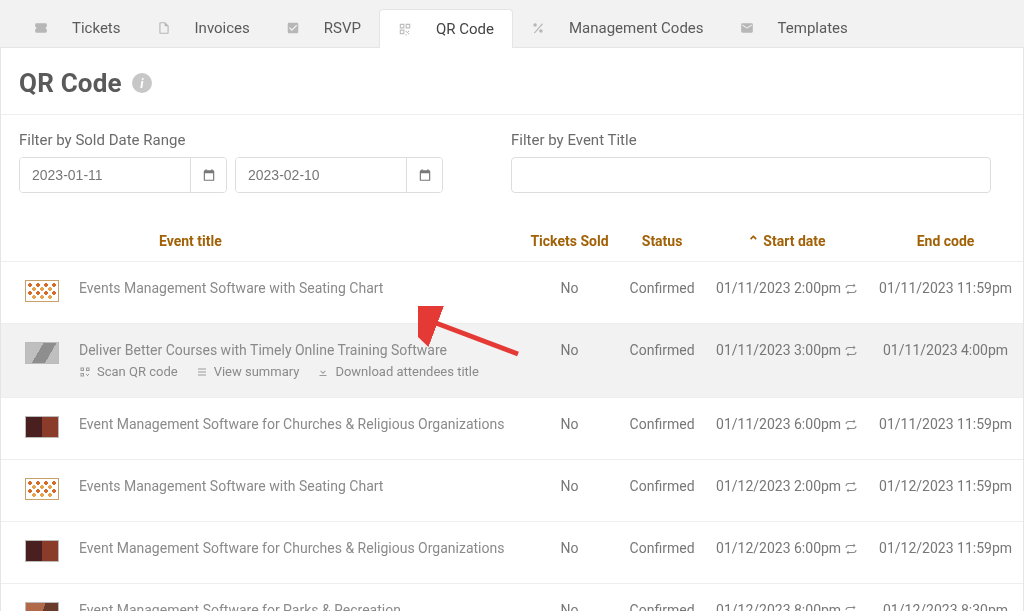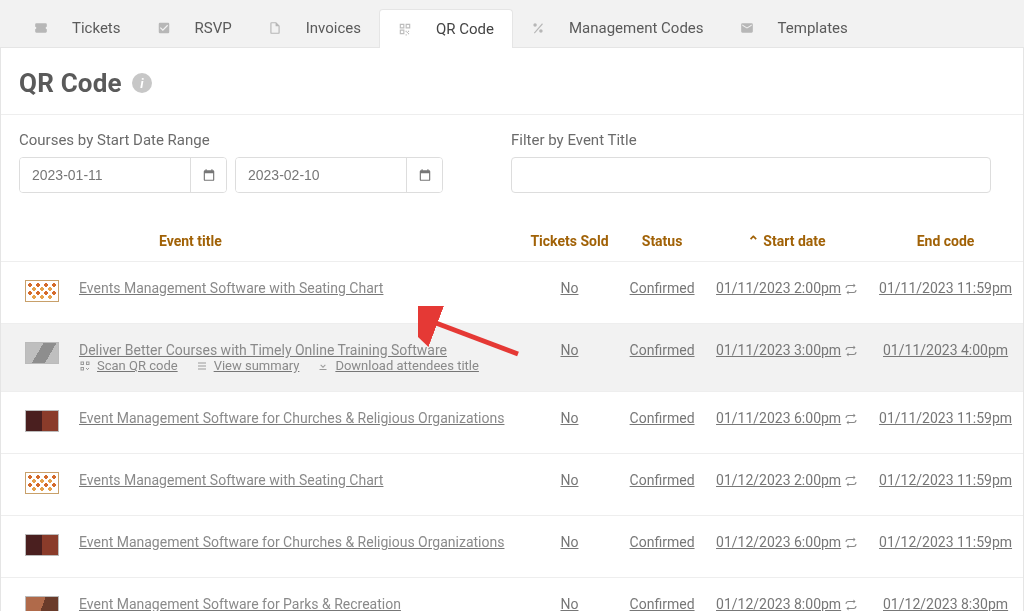--- a/index.html
+++ b/index.html
@@ -129,21 +129,20 @@
   }
   table.events th.title-col { text-align: left; padding-left: 90px; }
   table.events td {
     padding: 18px 10px;
     border-bottom: 1px solid #eee;
     vertical-align: top;
     font-size: 14px;
     color: #777;
     text-align: center;
     white-space: nowrap;
-    text-decoration: underline;
   }
   table.events td.th-cell { width: 60px; padding-left: 24px; text-align: left; }
   table.events td.title-cell { text-align: left; }
   table.events tr.highlight td { background: #f2f2f2; }
   .thumb {
     width: 34px; height: 22px; border: 1px solid #c8a06a; background: #fff;
     position: relative; display: inline-block;
   }
   .thumb.t-orange::before {
     content: ""; position: absolute; inset: 2px;
@@ -162,20 +161,21 @@
     background: linear-gradient(90deg,#4a1f1f 0 50%, #8a3b2a 50% 100%);
   }
   .thumb.t-people { border-color: #bbb; }
   .thumb.t-people::before {
     content: ""; position: absolute; inset: 0;
     background: linear-gradient(110deg,#b06a4a 0 50%, #6a3b2a 50% 100%);
   }
   .row-actions {
     display: flex;
     gap: 18px;
+    margin-top: 6px;
     font-size: 13px;
     color: #8a8a8a;
   }
   .row-actions span { display: inline-flex; align-items: center; gap: 6px; cursor: pointer; }
   .row-actions svg { width: 12px; height: 12px; fill: #9a9a9a; }
   .sort-caret { margin-right: 4px; }
   .repeat-icon { margin-left: 4px; display: inline-flex; vertical-align: middle; }
   .repeat-icon svg { width: 12px; height: 12px; fill: #888; }
   .event-link { color: #8a8a8a; }
   .arrow {
@@ -192,32 +192,32 @@
     <span class="tab-icon">
         <svg viewBox="0 0 24 24">
           <path d="M22 10V6a2 2 0 0 0-2-2H4a2 2 0 0 0-2 2v4a2 2 0 0 1 0 4v4a2 2 0 0 0 2 2h16a2 2 0 0 0 2-2v-4a2 2 0 0 1 0-4z"></path>
         </svg>
       </span>
     <span>Tickets</span>
   </div>
   <div class="tab">
     <span class="tab-icon">
         <svg viewBox="0 0 24 24">
+          <path d="M14 2H6a2 2 0 0 0-2 2v16a2 2 0 0 0 2 2h12a2 2 0 0 0 2-2V8l-6-6zM6 20V4h7v5h5v11H6z"></path>
+        </svg>
+      </span>
+    <span>Invoices</span>
+  </div>
+  <div class="tab">
+    <span class="tab-icon">
+        <svg viewBox="0 0 24 24">
           <path d="M19 3H5a2 2 0 0 0-2 2v14a2 2 0 0 0 2 2h14a2 2 0 0 0 2-2V5a2 2 0 0 0-2-2zm-9 14l-5-5 1.4-1.4L10 14.2l7.6-7.6L19 8l-9 9z"></path>
         </svg>
       </span>
     <span>RSVP</span>
-  </div>
-  <div class="tab">
-    <span class="tab-icon">
-        <svg viewBox="0 0 24 24">
-          <path d="M14 2H6a2 2 0 0 0-2 2v16a2 2 0 0 0 2 2h12a2 2 0 0 0 2-2V8l-6-6zM6 20V4h7v5h5v11H6z"></path>
-        </svg>
-      </span>
-    <span>Invoices</span>
   </div>
   <div class="tab active">
     <span class="tab-icon">
         <svg viewBox="0 0 24 24">
           <path d="M3 3h8v8H3V3zm2 2v4h4V5H5zm8-2h8v8h-8V3zm2 2v4h4V5h-4zM3 13h8v8H3v-8zm2 2v4h4v-4H5zm8 0h2v2h-2v-2zm2 2h2v2h-2v-2zm2-2h2v2h-2v-2zm0 4h2v2h-2v-2zm-4 2h2v2h-2v-2z"></path>
         </svg>
       </span>
     <span>QR Code</span>
   </div>
   <div class="tab">
@@ -239,21 +239,21 @@
 </div>
 
 <div class="page">
   <div class="page-header">
     <h1 class="page-title">QR Code</h1>
     <span class="info-icon-circle">i</span>
   </div>
 
   <div class="filters">
     <div class="filter-left">
-      <div class="filter-label">Courses by Start Date Range</div>
+      <div class="filter-label">Filter by Sold Date Range</div>
       <div class="date-group">
         <div class="input-wrap">
           <input type="text" value="2023-01-11" style="">
           <div class="addon">
             <svg viewBox="0 0 24 24">
                 <path d="M19 4h-1V2h-2v2H8V2H6v2H5a2 2 0 0 0-2 2v14a2 2 0 0 0 2 2h14a2 2 0 0 0 2-2V6a2 2 0 0 0-2-2zm0 16H5V9h14v11z"></path>
               </svg>
           </div>
         </div>
         <div class="input-wrap">

